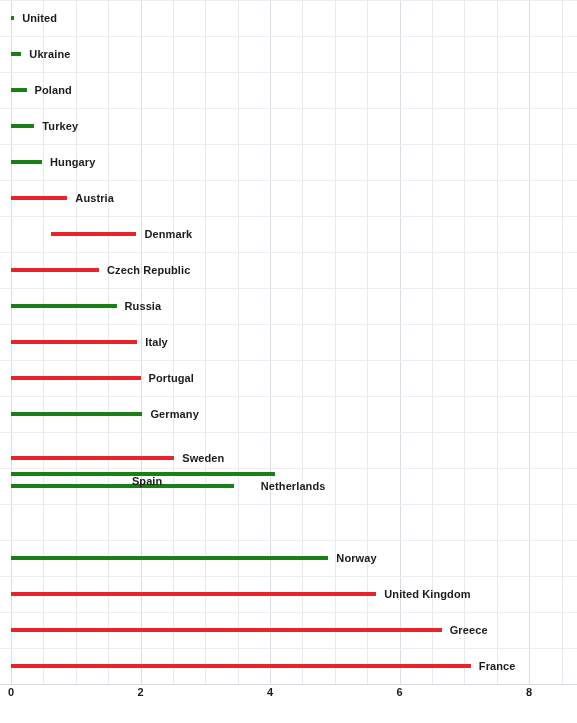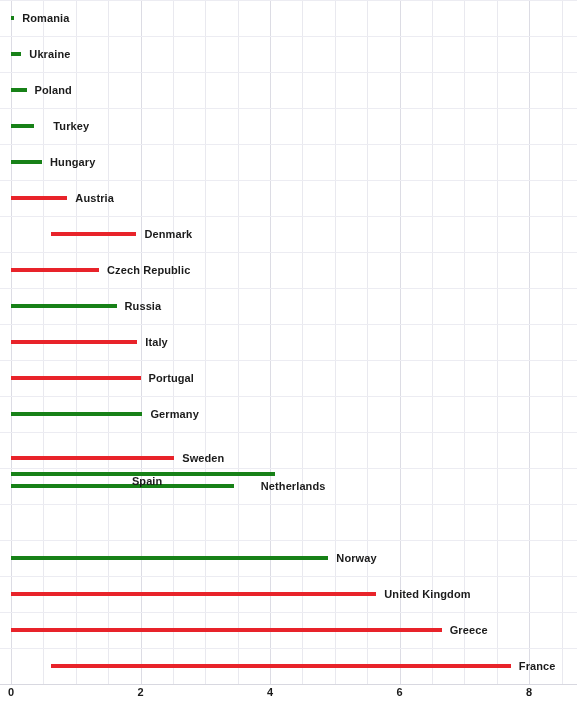--- a/index.html
+++ b/index.html
@@ -149,31 +149,31 @@
         <div class="gridline-h" style="top: 504px;"></div>
         <div class="gridline-h" style="top: 540px;"></div>
         <div class="gridline-h" style="top: 576px;"></div>
         <div class="gridline-h" style="top: 612px;"></div>
         <div class="gridline-h" style="top: 648px;"></div>
         <div class="gridline-h" style="top: 684px;"></div>
       </div>
     <div id="bars-container">
         <div class="bar-row" style="top: 0px; height: 36px;">
           <div class="bar-line" style="width: 3.23837px; background: rgb(23, 129, 23);"></div>
-          <span class="bar-label">Romania</span>
+          <span class="bar-label">United</span>
         </div>
         <div class="bar-row" style="top: 36px; height: 36px;">
           <div class="bar-line" style="width: 10.3628px; background: rgb(23, 129, 23);"></div>
           <span class="bar-label">Ukraine</span>
         </div>
         <div class="bar-row" style="top: 72px; height: 36px;">
           <div class="bar-line" style="width: 15.5442px; background: rgb(23, 129, 23);"></div>
           <span class="bar-label">Poland</span>
         </div>
-        <div class="bar-row" style="top: 108px; height: 36px; gap: 11px;">
+        <div class="bar-row" style="top: 108px; height: 36px;">
           <div class="bar-line" style="width: 23.3163px; background: rgb(23, 129, 23);"></div>
           <span class="bar-label">Turkey</span>
         </div>
         <div class="bar-row" style="top: 144px; height: 36px;">
           <div class="bar-line" style="width: 31.0884px; background: rgb(23, 129, 23);"></div>
           <span class="bar-label">Hungary</span>
         </div>
         <div class="bar-row" style="top: 180px; height: 36px;">
           <div class="bar-line" style="width: 56.3477px; background: rgb(232, 35, 42);"></div>
           <span class="bar-label">Austria</span>
@@ -219,21 +219,21 @@
           <span class="bar-label">Norway</span>
         </div>
         <div class="bar-row" style="top: 576px; height: 36px;">
           <div class="bar-line" style="width: 365.288px; background: rgb(232, 35, 42);"></div>
           <span class="bar-label">United Kingdom</span>
         </div>
         <div class="bar-row" style="top: 612px; height: 36px;">
           <div class="bar-line" style="width: 430.703px; background: rgb(232, 35, 42);"></div>
           <span class="bar-label">Greece</span>
         </div>
-        <div class="bar-row" style="top: 648px; height: 36px; padding-left: 40px;">
+        <div class="bar-row" style="top: 648px; height: 36px;">
           <div class="bar-line" style="width: 459.849px; background: rgb(232, 35, 42);"></div>
           <span class="bar-label">France</span>
         </div>
       </div>
   </div>
 
   <div id="x-axis">
     <div id="axis-baseline"></div>
     <div id="x-ticks">
         <div class="x-tick" style="left: 11px;">0</div>

